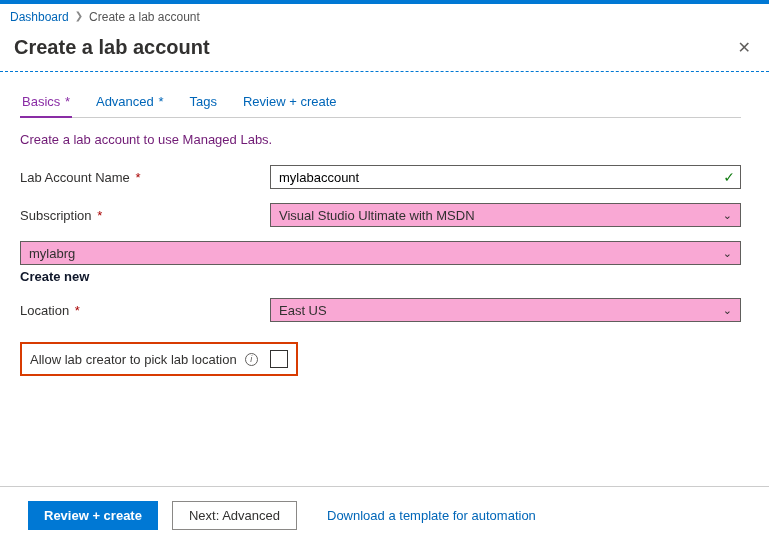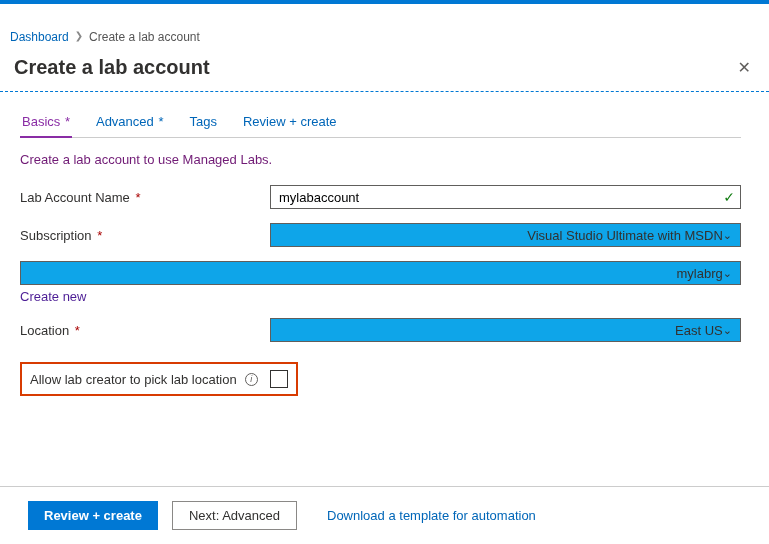--- a/index.html
+++ b/index.html
@@ -1,18 +1,18 @@
 <!DOCTYPE html>
 <html><head>
 <meta charset="utf-8">
 <style>
 * { box-sizing: border-box; margin: 0; padding: 0; }
 body { font-family: 'Segoe UI', Tahoma, sans-serif; font-size: 13px; color: #323130; background: #fff; width: 769px; height: 544px; overflow: hidden; position: relative; }
 .topbar { height: 4px; background: #0078d4; }
-.breadcrumb { display: flex; align-items: flex-start; gap: 6px; padding: 6px 10px; font-size: 12px; margin-top: 20px; }
+.breadcrumb { display: flex; align-items: flex-start; gap: 6px; padding: 6px 10px; font-size: 12px; }
 .breadcrumb a { color: #0066b8; text-decoration: none; cursor: pointer; }
 .breadcrumb .sep { color: #888; font-size: 10px; }
 .breadcrumb .current { color: #555; }
 .header { display: flex; align-items: center; justify-content: space-between; padding: 4px 14px 10px 14px; }
 .header h1 { font-size: 20px; font-weight: 600; color: #323130; }
 .close-btn { cursor: pointer; color: #605e5c; font-size: 16px; padding: 4px; }
 .dashed { border: none; border-top: 1px dashed #0078d4; margin: 0; }
 .content { padding: 16px 28px 0 20px; }
 .tabs { display: flex; gap: 22px; border-bottom: 1px solid #ccc; margin-bottom: 14px; }
 .tab { padding: 6px 2px 8px 2px; cursor: pointer; color: #0066b8; font-size: 13px; position: relative; }
@@ -21,25 +21,25 @@
 .tab .req { color: #8a2da5; margin-left: 1px; }
 .tab:not(.active) .req { color: #0066b8; }
 .desc { color: #701a75; margin-bottom: 18px; font-size: 13px; }
 .form-row { display: flex; align-items: center; margin-bottom: 14px; min-height: 24px; }
 .form-label { width: 250px; flex-shrink: 0; font-size: 13px; color: #323130; }
 .req-star { color: #a80000; margin-left: 2px; }
 .indent-wrap { display: flex; align-items: center; width: 250px; flex-shrink: 0; }
 .indent-line { width: 24px; height: 18px; border-left: 1px solid #999; border-bottom: 1px solid #999; margin-left: 10px; margin-right: 8px; margin-top: -14px; }
 .field-wrap { flex: 1; position: relative; border-radius: 11px; }
 .text-input { width: 100%; height: 24px; border: 1px solid #605e5c; padding: 2px 28px 2px 8px; font-size: 13px; font-family: inherit; }
-.select-box { width: 100%; height: 24px; border: 1px solid #605e5c; padding: 2px 8px; font-size: 13px; display: flex; align-items: center; justify-content: flex-end; cursor: pointer; background: #0ea5e9; }
+.select-box { width: 100%; height: 24px; border: 1px solid #605e5c; padding: 2px 8px; font-size: 13px; display: flex; align-items: center; justify-content: space-between; cursor: pointer; background: #f9a8d4; }
 .chevron { font-size: 11px; color: #323130; }
 .check-icon { position: absolute; right: 6px; top: 50%; transform: translateY(-50%); color: #107c10; font-size: 14px; }
 .create-new { margin-top: 4px; }
-.create-new a { color: #4c1d95; font-size: 13px; cursor: pointer; font-weight: 400; }
+.create-new a { color: #0f172a; font-size: 13px; cursor: pointer; font-weight: 700; }
 .highlight-row { display: inline-flex; align-items: center; border: 2px solid #d83b01; padding: 6px 8px; gap: 8px; margin-top: 6px; }
 .info-icon { display: inline-flex; width: 13px; height: 13px; border: 1px solid #605e5c; border-radius: 50%; align-items: center; justify-content: center; font-size: 9px; color: #605e5c; font-style: italic; }
 .checkbox { width: 18px; height: 18px; border: 1px solid #323130; background: #fff; cursor: pointer; margin-left: 4px; }
 .footer { position: absolute; bottom: 0; left: 0; right: 0; border-top: 1px solid #ccc; padding: 14px 28px; display: flex; align-items: center; gap: 14px; background: #fff; }
 .btn-primary { background: #0078d4; color: #fff; border: none; padding: 7px 16px; font-size: 13px; font-weight: 600; cursor: pointer; }
 .btn-secondary { background: #fff; color: #323130; border: 1px solid #8a8886; padding: 6px 16px; font-size: 13px; cursor: pointer; }
 .footer-link { color: #0066b8; font-size: 13px; cursor: pointer; margin-left: 16px; }
 </style>
 </head>
 <body>

